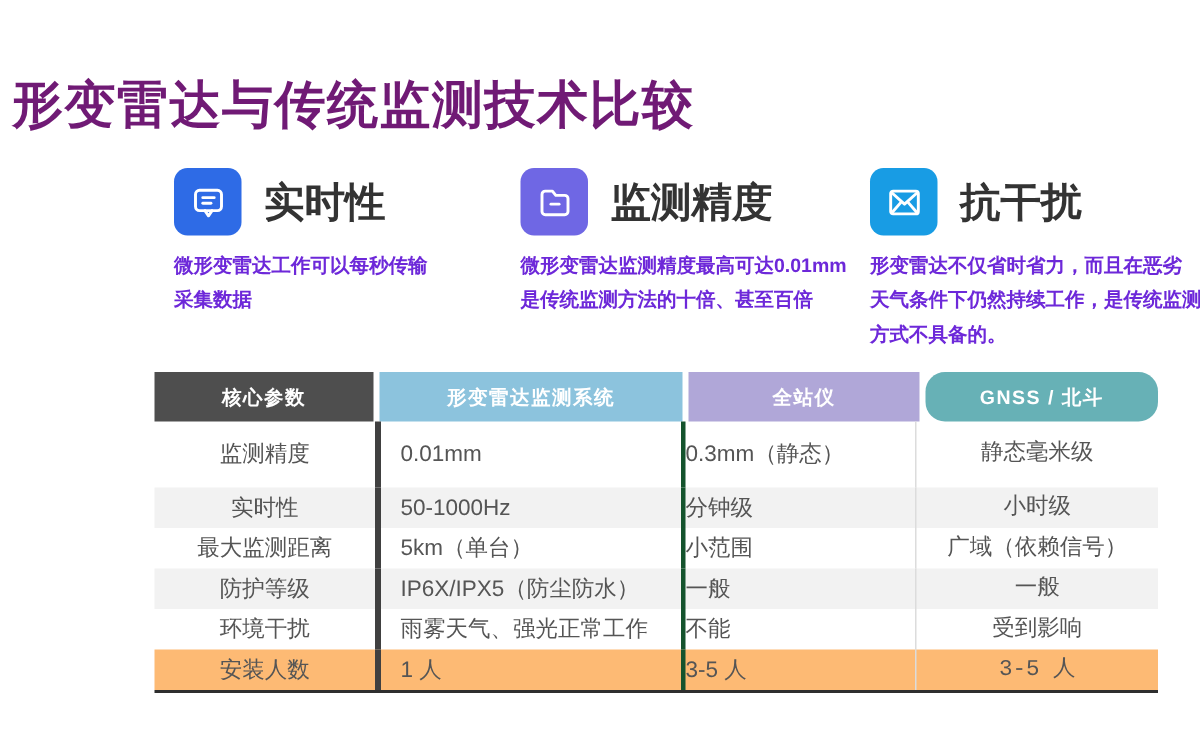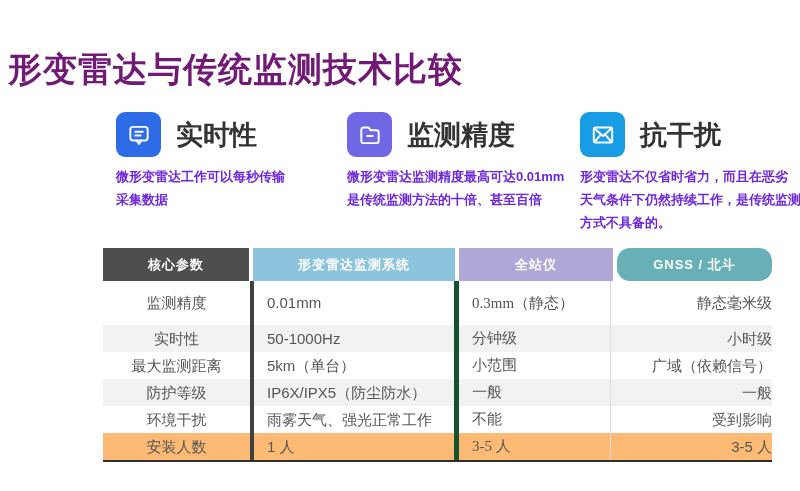--- a/index.html
+++ b/index.html
@@ -32,22 +32,22 @@
     height:33px;line-height:33px;text-align:center;
     color:#ffffff;font-size:13px;font-weight:bold;letter-spacing:1px;
   }
   .h0{width:146px;} .h1{width:202px;} .h2{width:154px;} .h3{width:155px;border-radius:13px;}
   .t-body{border-bottom:2px solid #2e2e2e;}
   .row{display:flex;height:27px;line-height:27px;font-size:15px;color:#555555;}
   .row.tall{height:44px;line-height:44px;}
   .cell{box-sizing:border-box;overflow:hidden;white-space:nowrap;}
   .c0{width:147px;text-align:center;}
   .c1{width:204px;padding-left:13px;border-left:4px solid #404040;}
-  .c2{width:156px;padding-left:13px;border-left:5px solid #14532d;font-family:Liberation Serif, serif;}
-  .c3{width:162px;text-align:right;border-left:1px solid #dcdcdc;}
+  .c2{width:156px;border-left:3px solid #14532d;}
+  .c3{width:162px;text-align:center;border-left:1px solid #dcdcdc;font-family:Liberation Mono, monospace;}
 </style>
 </head>
 <body>
 
 <div class="page">
 
   <h1 class="main-title" style="color: #701a75;">形变雷达与传统监测技术比较</h1>
 
   <div class="feature f1">
     <div class="feature-head">

